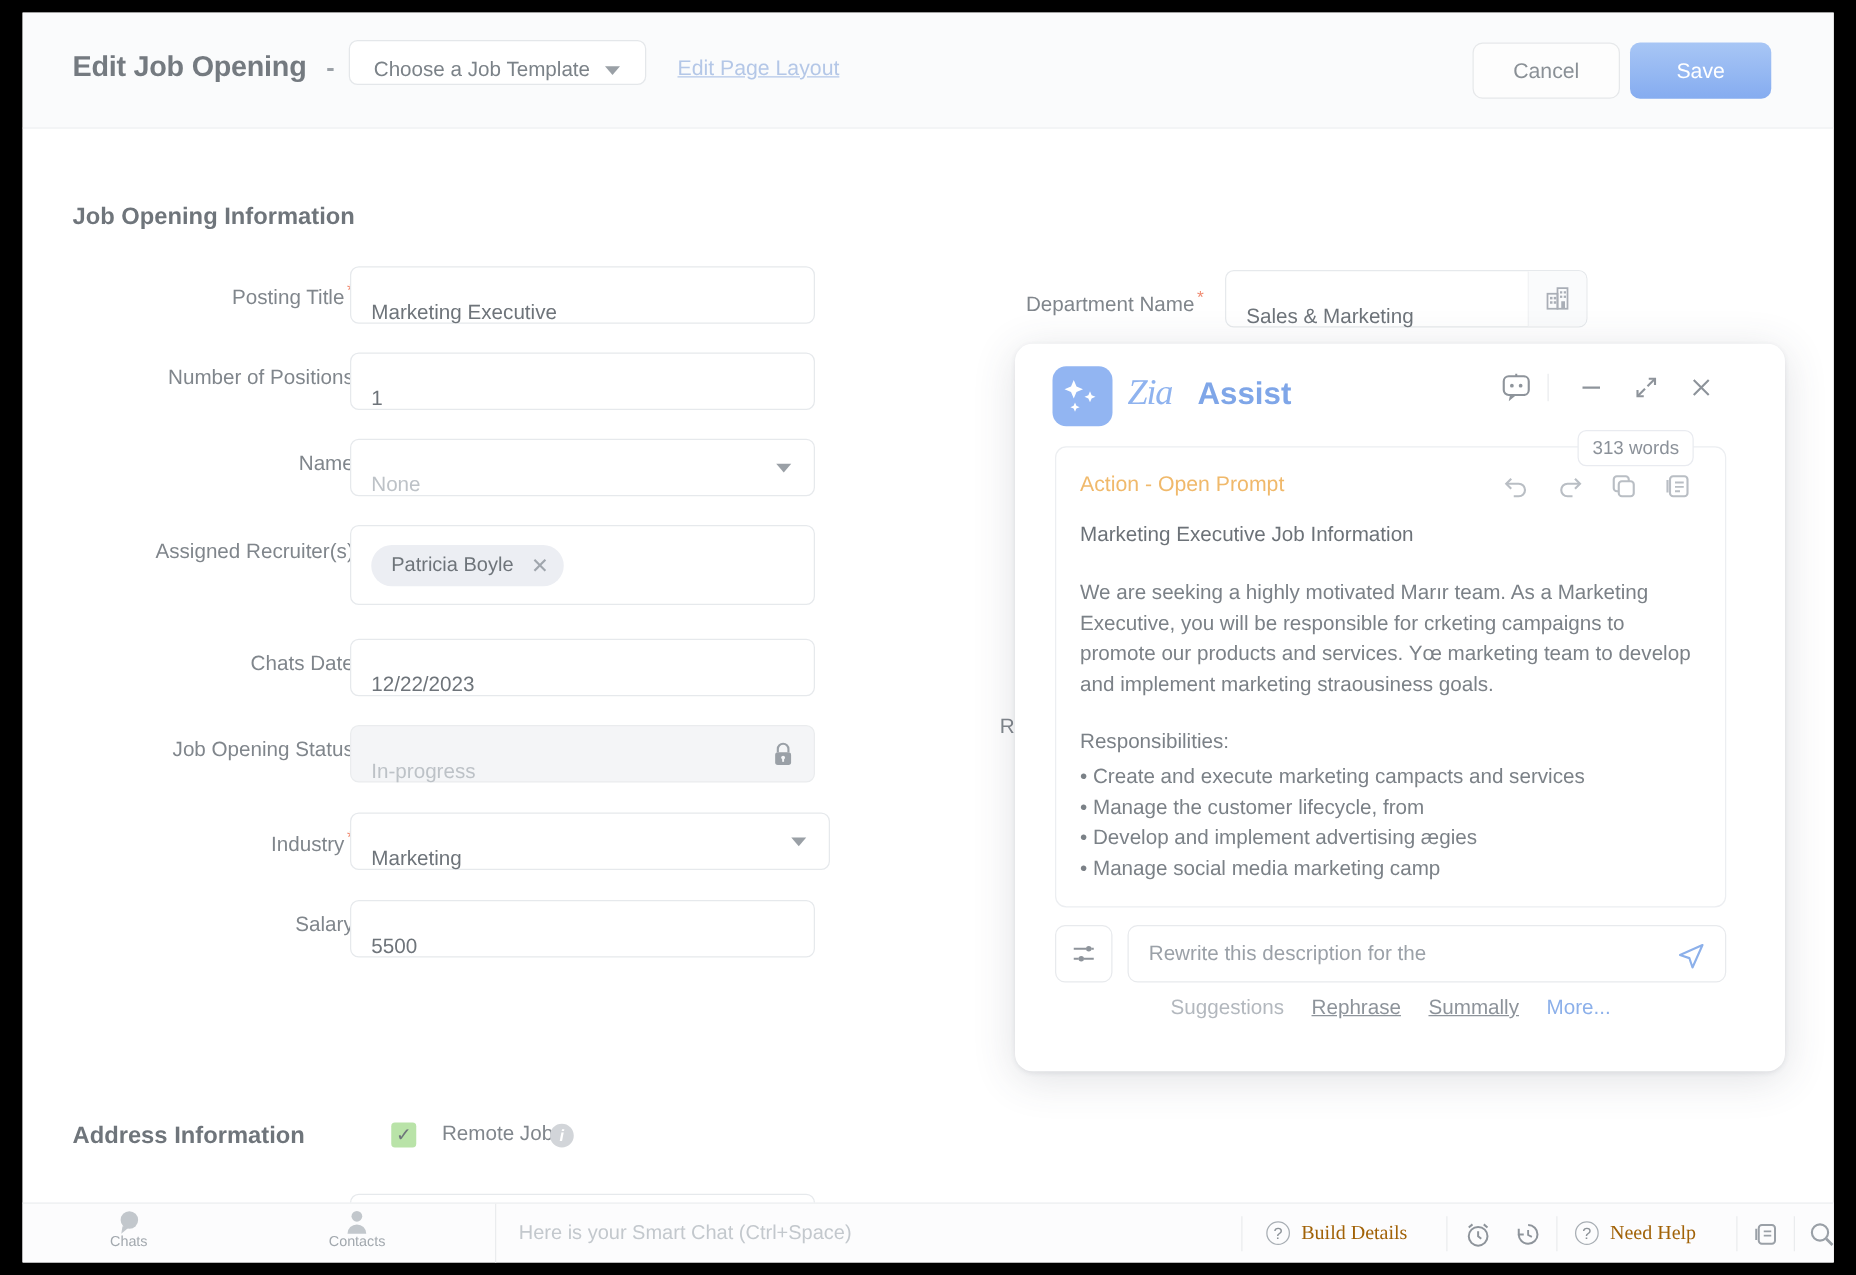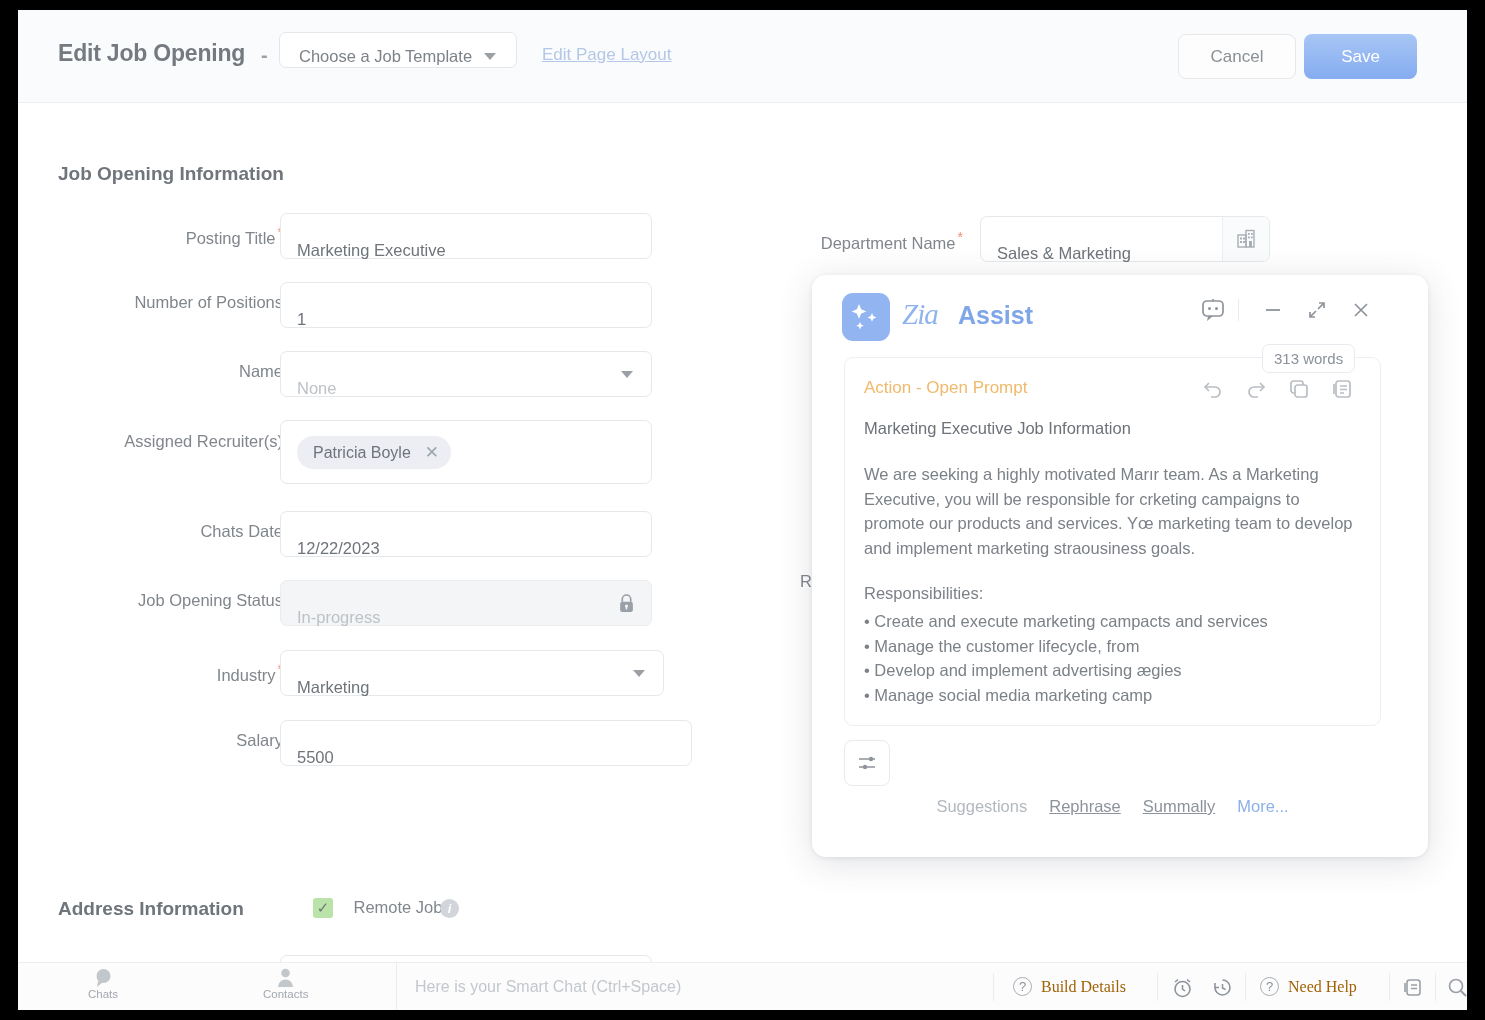--- a/index.html
+++ b/index.html
@@ -308,21 +308,21 @@
 
     <div class="field-label" style="left:20px; top:558px; width:245px;">
       <span>Industry</span><span class="req">*</span>
     </div>
     <div class="inp" style="left:262px; top:547px; width:384px;">
       <div class="val">Marketing</div>
       <div class="caret"></div>
     </div>
 
     <div class="field-label" style="left:20px; top:628px; width:245px;">Salary</div>
-    <div class="inp" style="left:262px; top:617px; width:412px;">
+    <div class="inp" style="left:262px; top:617px; width:372px;">
       <div class="val">5500</div>
     </div>
 
     <div class="field-label" style="left:700px; top:126px; width:245px;">
       <span>Department Name</span><span class="req">*</span>
     </div>
     <div class="inp" style="left:962px; top:113px; width:290px;">
       <div class="val">Sales &amp; Marketing</div>
       <div class="bldg-btn">
         <svg width="22" height="22" viewBox="0 0 22 22">
@@ -449,20 +449,28 @@
 
     <div class="prompt-row">
       <div class="sliders-btn">
         <svg width="22" height="22" viewBox="0 0 22 22">
           <path d="M3 7 H13 M17 7 H19" stroke="#8e949b" stroke-width="1.6"></path>
           <circle cx="15" cy="7" r="2.2" fill="#8e949b"></circle>
           <path d="M3 15 H7 M11 15 H19" stroke="#8e949b" stroke-width="1.6"></path>
           <circle cx="9" cy="15" r="2.2" fill="#8e949b"></circle>
         </svg>
       </div>
+      <div class="prompt-inp">
+        <div class="ph">Rewrite this description for the </div>
+        <div class="send">
+          <svg width="24" height="24" viewBox="0 0 24 24">
+            <path d="M21 3 L3 11 L10.5 13.5 L13 21 Z" fill="none" stroke="#8cb0ea" stroke-width="1.7" stroke-linejoin="round"></path>
+          </svg>
+        </div>
+      </div>
     </div>
 
     <div class="sugg-row">
       <span class="muted">Suggestions</span>
       <span class="und">Rephrase</span>
       <span class="und">Summally</span>
       <span class="more">More...</span>
     </div>
   </div>
 

